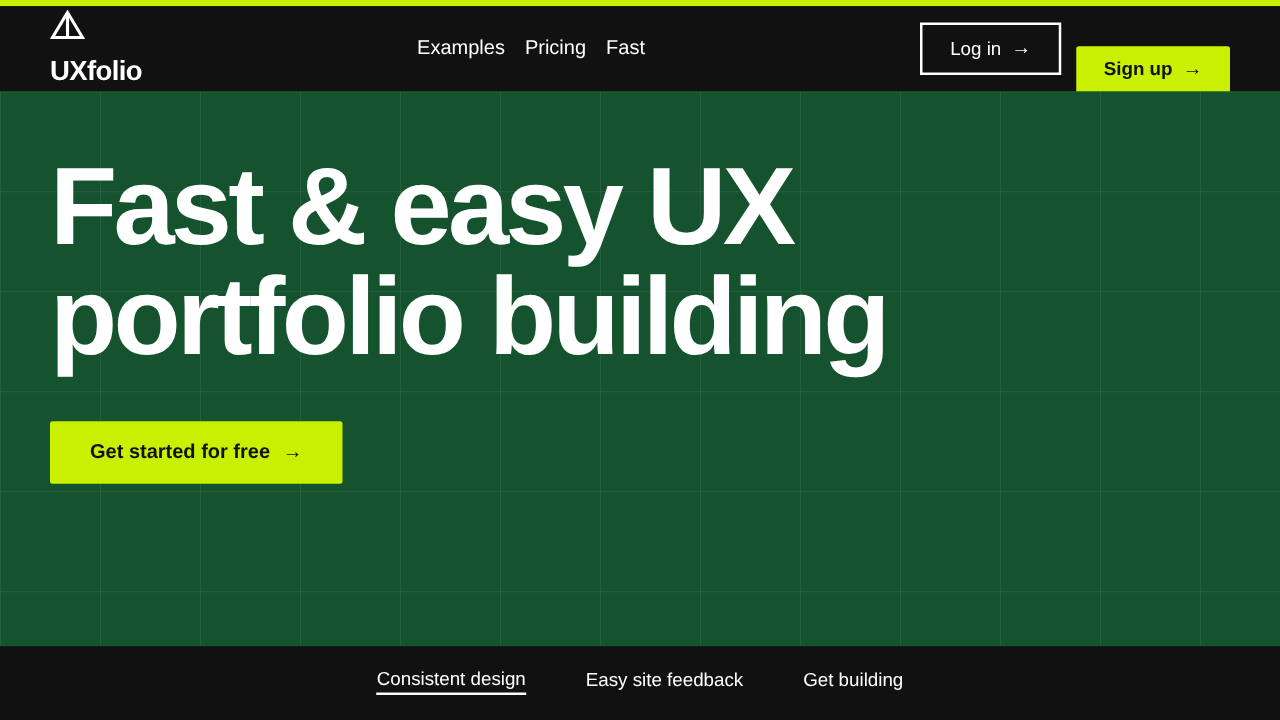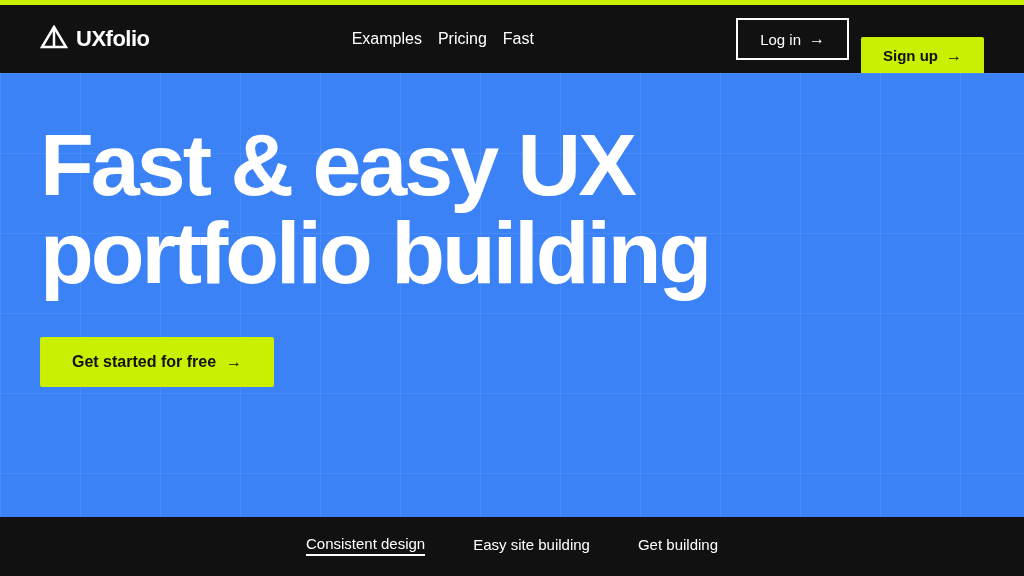--- a/index.html
+++ b/index.html
@@ -28,22 +28,22 @@
       display: flex;
       align-items: center;
       justify-content: space-between;
       padding: 0 40px;
       height: 68px;
       background-color: #111111;
     }
 
     .navbar-left {
       display: flex;
-      align-items: center;
       gap: 8px;
+      flex-direction: column;
     }
 
     .logo-icon {
       display: flex;
       align-items: center;
     }
 
     .logo-icon svg {
       width: 28px;
       height: 28px;
@@ -103,21 +103,21 @@
       gap: 8px;
       border-radius: 2px;
       margin-top: 33px;
     }
 
     
     .hero-section {
       position: relative;
       width: 100%;
       height: calc(576px - 5px - 68px);
-      background-color: #3b82f6;
+      background-color: #14532d;
       overflow: hidden;
     }
 
     .grid-overlay {
       position: absolute;
       top: 0;
       left: 0;
       width: 100%;
       height: 100%;
       background-image:
@@ -238,16 +238,16 @@
     <div class="hero-cta">
       <button class="btn-cta">
         <span>Get started for free</span>
         <span class="arrow">→</span>
       </button>
     </div>
   </div>
 
   <div class="bottom-tabs">
     <span class="tab-item active">Consistent design</span>
-    <span class="tab-item">Easy site building</span>
+    <span class="tab-item">Easy site feedback</span>
     <span class="tab-item">Get building</span>
   </div>
 </section>
 
 </body></html>

